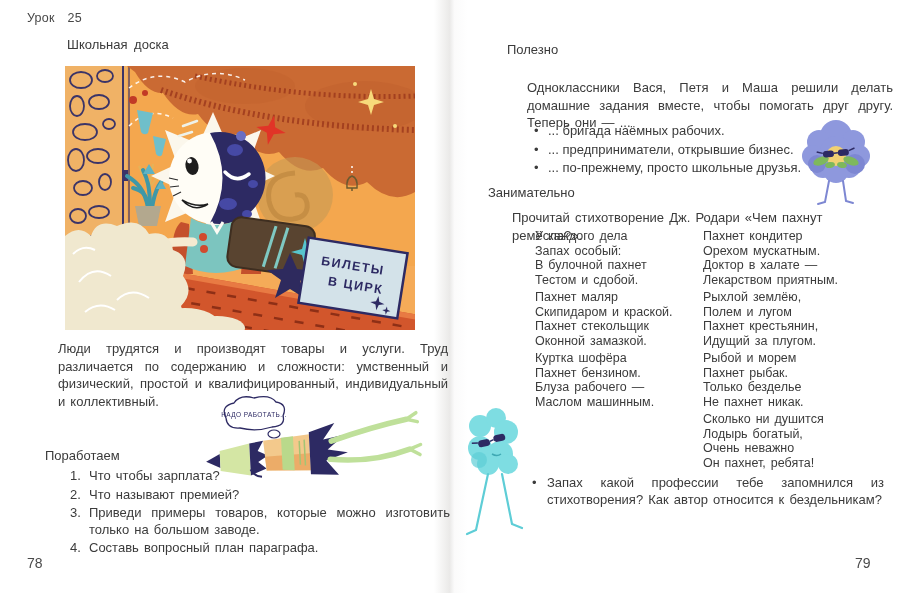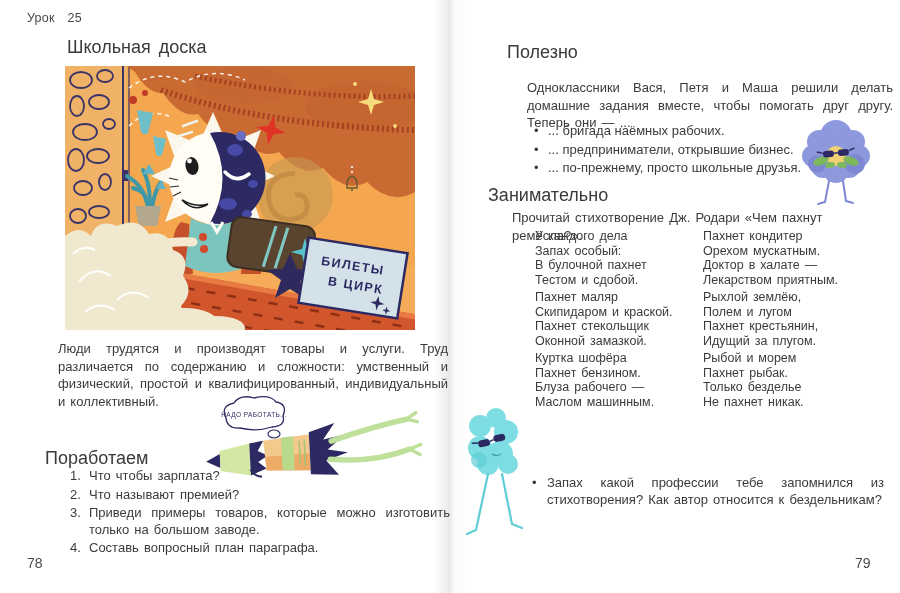--- a/index.html
+++ b/index.html
@@ -3,21 +3,21 @@
 <meta charset="utf-8">
 <style>
   html,body{margin:0;padding:0;background:#ffffff;}
   .spread{position:relative;width:900px;height:593px;background:#ffffff;overflow:hidden;
           font-family:"Liberation Sans",sans-serif;color:#3b3b3b;}
   .gutter{position:absolute;left:434px;top:0;width:34px;height:100%;
           background:linear-gradient(90deg,rgba(125,120,112,0) 0%,rgba(125,120,112,0.16) 46%,rgba(125,120,112,0.03) 60%,rgba(125,120,112,0) 100%);}
   .abs{position:absolute;}
   .lesson{font-size:12.5px;color:#474747;letter-spacing:.2px;}
   .lesson .n{margin-left:13px;}
-  .rubric{margin:0;font-size:18px;font-weight:400;color:#3a3a3a;word-spacing:3px;}
+  .rubric{margin:0;font-size:13px;font-weight:400;color:#3a3a3a;word-spacing:3px;}
   .par{font-size:13px;line-height:17.5px;text-align:justify;word-spacing:1.5px;}
   .qlist{margin:0;padding:0;list-style:none;font-size:13px;line-height:16.5px;width:380px;}
   .qlist li{display:flex;margin-bottom:2px;}
   .qlist .num{flex:0 0 19px;}
   .qlist .qt{flex:1;text-align:justify;word-spacing:1.5px;}
   .blist{margin:0;padding:0;list-style:none;font-size:13px;line-height:17px;}
   .blist li{display:flex;margin-bottom:1.5px;}
   .blist .bm{flex:0 0 6px;margin-right:8px;}
   .poemcol{font-size:12.5px;line-height:14.5px;word-spacing:1.5px;}
   .stanza{white-space:pre-line;margin:0 0 3px 0;}
@@ -341,20 +341,24 @@
 Доктор в халате —
 Лекарством приятным.</p>
       <p class="stanza">Рыхлой землёю,
 Полем и лугом
 Пахнет крестьянин,
 Идущий за плугом.</p>
       <p class="stanza">Рыбой и морем
 Пахнет рыбак.
 Только безделье
 Не пахнет никак.</p>
+      <p class="stanza">Сколько ни душится
+Лодырь богатый,
+Очень неважно
+Он пахнет, ребята!</p>
     </div>
 
     <figure class="abs" style="left:462px;top:402px;">
       <svg viewBox="0 0 66 148" width="66" height="148">
         <g fill="#7edde2">
           <circle cx="18" cy="24" r="11"></circle>
             <circle cx="34" cy="16" r="10"></circle>
             <circle cx="44" cy="30" r="12"></circle>
           <circle cx="18" cy="46" r="12"></circle>
             <circle cx="38" cy="52" r="13"></circle>

